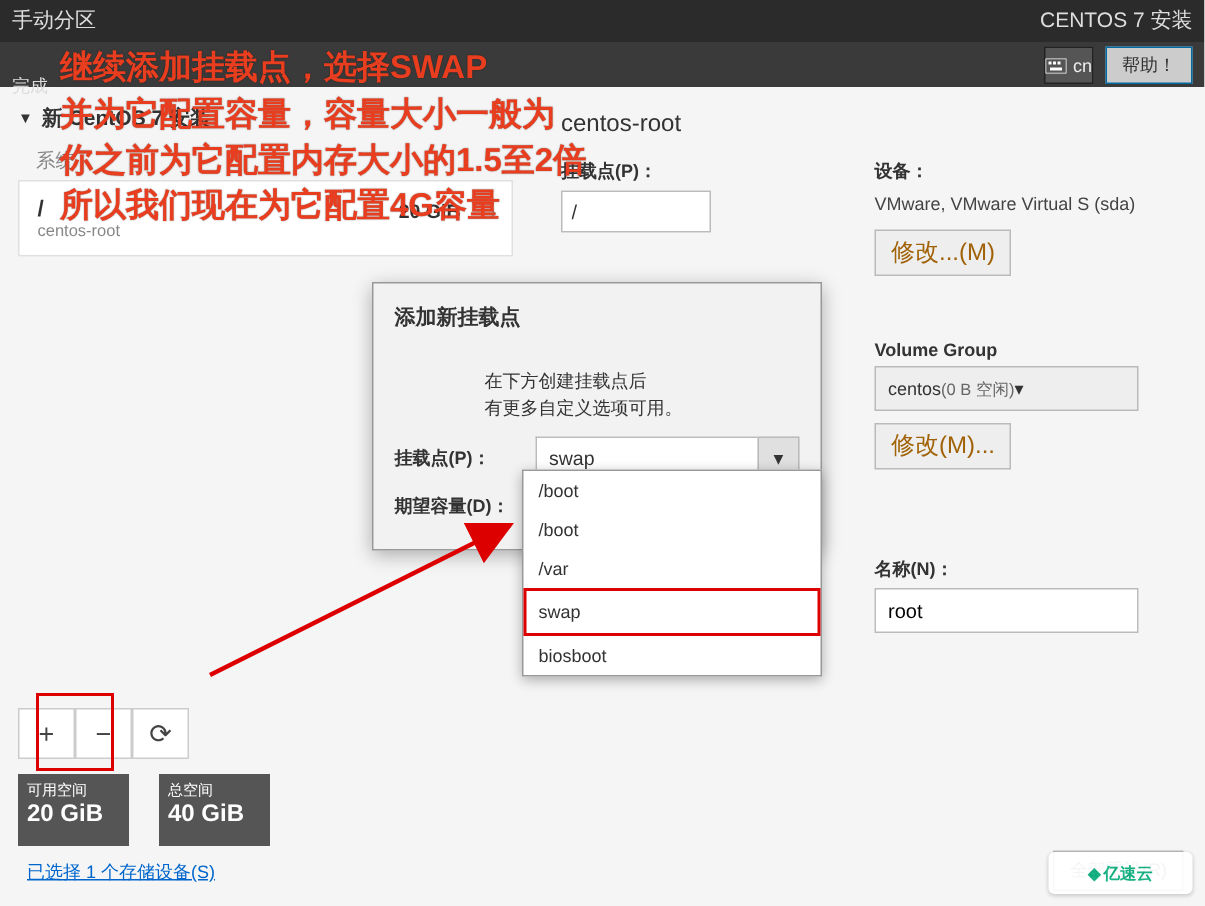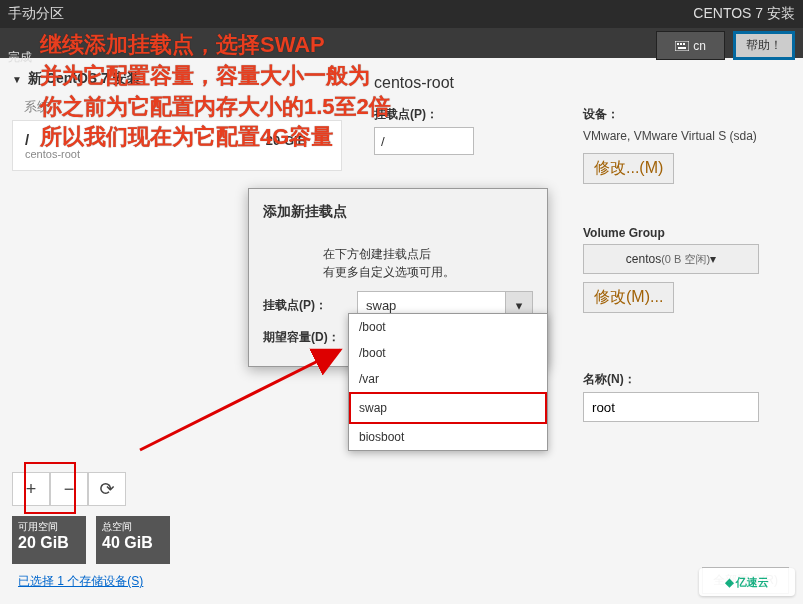--- a/index.html
+++ b/index.html
@@ -30,26 +30,26 @@
       align-items: center;
       color: #ccc;
       padding-left: 8px;
       position: relative;
     }
     .titlebar .done { font-size: 12px; color: #ddd; margin-top: 28px; }
     .titlebar .right {
       position: absolute; right: 8px; top: 3px; display: flex; gap: 8px;
     }
     .kbd {
-      background: #555; color: #eee; padding: 2px 18px; display: flex;
+      background: #555; color: #eee; padding: 2px 0; display: flex;
       align-items: center; gap: 4px; font-size: 12px; border:1px solid #222;
     }
     .help-btn {
       background: #ccc; color: #333; padding: 3px 10px; font-size: 12px;
-      border:3px solid #0369a1; cursor:pointer;
+      border:1px solid #0369a1; cursor:pointer;
     }
     .main {
       position: absolute; top: 58px; left:0; right:0; bottom:0;
       display: flex;
     }
     .left-panel { width: 354px; position: relative; padding: 0 12px; }
     .right-panel { flex:1; padding: 12px 20px; position: relative; }
     .install-header {
       display: flex; align-items: center; gap: 6px; padding: 12px 0 6px;
       font-weight: bold; font-size: 14px;
@@ -73,21 +73,21 @@
     }
     .toolbar {
       position: absolute; bottom: 98px; left: 12px; display: flex; gap: 0;
     }
     .toolbar .sq {
       width: 38px; height: 34px; background: #fff; border:1px solid #ccc;
       display:flex; align-items:center; justify-content:center;
       color:#444; font-size:18px; cursor:pointer;
     }
     .disk-boxes {
-      position: absolute; bottom: 40px; left: 12px; display:flex; gap:10px;
+      position: absolute; bottom: 40px; left: 12px; display:flex; gap:20px;
     }
     .disk-box {
       width: 74px; height: 48px; background: #555; color:#fff;
       padding:4px 6px; font-size:10px;
     }
     .disk-box .val{ font-size:16px; font-weight:bold;}
     .sel-link {
       position:absolute; bottom:14px; left:18px; color:#0066cc;
       font-size:12px; cursor:pointer; text-decoration:underline;
     }
@@ -101,21 +101,21 @@
     .rp-row input.txt, .rp-row .txtbox {
       width: 100px; height: 28px; border:1px solid #bbb; padding:0 6px;
       background:#fff; color:#333;
     }
     .rp-device { color:#444; font-size:12px; line-height:1.5;}
     .btn {
       display:inline-block; background:#eee; border:1px solid #bbb;
       padding:4px 10px; font-size:16px; color:#a16207; cursor:pointer;
     }
     .vg-select {
-      display:flex; align-items:center; justify-content:center;
+      display:flex; align-items:center; justify-content:flex-start;
       background:#eee; border:1px solid #bbb; width:176px; height:30px;
       padding:0 8px; font-size:12px; cursor:pointer;
     }
     .vg-select .free{ color:#666; font-size:11px;}
     .name-input {
       width:176px; height:30px; border:1px solid #bbb; padding:0 8px;
     }
     .modal {
       position:absolute; left:248px; top:188px; width:300px;
       background:#f2f2f2; border:1px solid #999; box-shadow:0 3px 12px rgba(0,0,0,0.3);

